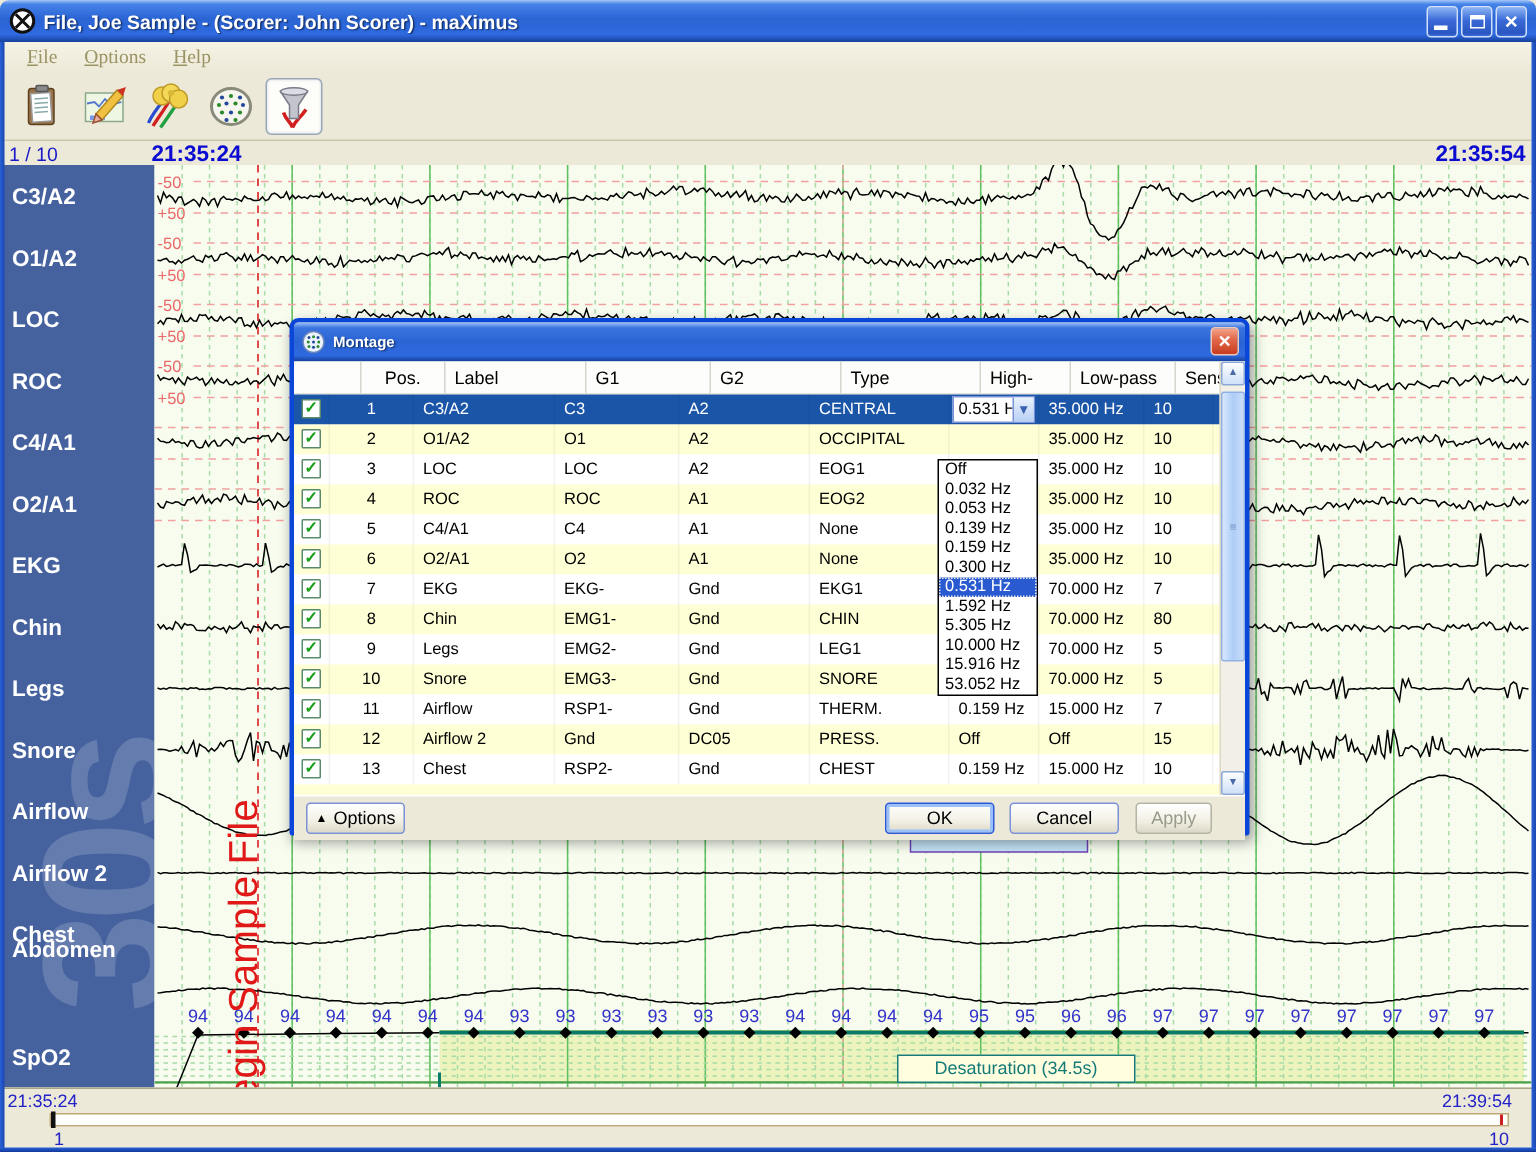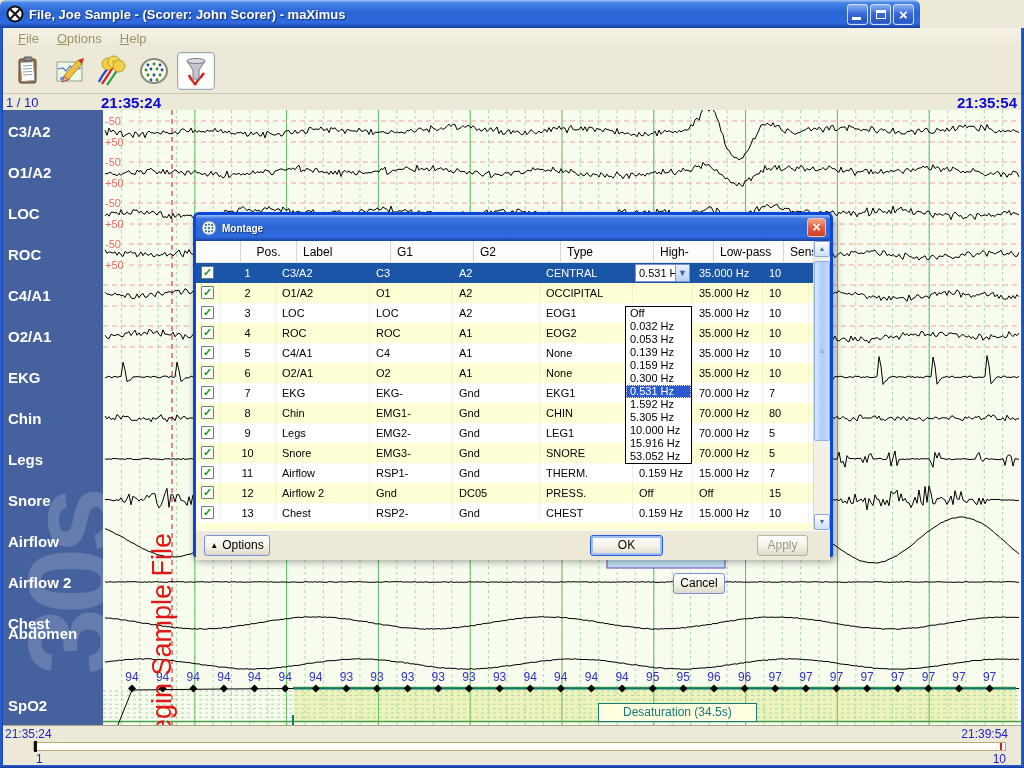--- a/index.html
+++ b/index.html
@@ -6,37 +6,37 @@
   *{box-sizing:border-box;}
   .app{position:relative;width:1024px;height:768px;background:#ece9d8;
        font-family:"Liberation Sans",sans-serif;overflow:hidden;}
   
   .frame-l,.frame-r{position:absolute;top:28px;bottom:0;width:3px;z-index:30;
        background:linear-gradient(90deg,#2a62d8,#1a46b0);}
   .frame-l{left:0;} .frame-r{right:0;}
   .frame-b{position:absolute;left:0;right:0;bottom:0;height:3px;z-index:30;
        background:linear-gradient(180deg,#2a62d8,#12379a);}
   
-  .titlebar{position:absolute;left:0;top:0;width:920px;height:28px;z-index:31;
+  .titlebar{position:absolute;left:0;top:0;width:1024px;height:28px;z-index:31;
        background:linear-gradient(180deg,#a6c8f8 0%,#4583e8 10%,#2a64d4 45%,#2f6ae0 82%,#16409c 100%);
        border-radius:6px 6px 0 0;display:flex;align-items:center;padding:0 4px;}
   .app-icon{width:18px;height:18px;margin:0 5px 0 2px;flex:0 0 auto;}
   .title-text{color:#fff;font-size:13px;font-weight:bold;text-shadow:1px 1px 1px rgba(0,0,0,.55);
        white-space:nowrap;flex:1;}
   .winbtns{display:flex;gap:2px;margin-right:2px;}
   .wbtn{width:21px;height:21px;border:1px solid #cfe0f8;border-radius:3px;position:relative;cursor:pointer;
        background:linear-gradient(180deg,#8cb4f4,#3a6ad8 45%,#2a56c0 90%,#3a6ad8);}
   .wbtn .g-min{position:absolute;left:4px;bottom:4px;width:9px;height:3px;background:#fff;}
   .wbtn .g-max{position:absolute;left:5px;top:5px;width:10px;height:9px;border:1px solid #fff;border-top:3px solid #fff;}
   .wbtn .g-close{position:absolute;left:0;top:0;width:100%;height:100%;color:#fff;font-weight:bold;
        font-size:15px;line-height:19px;text-align:center;}
   
   .menubar{position:absolute;left:3px;top:28px;width:1018px;height:20px;z-index:29;
        background:linear-gradient(180deg,#f6f3e6,#ece9d8);display:flex;align-items:center;padding-left:6px;}
-  .menu-item{color:#9a9464;font-size:13px;padding:0 9px;cursor:default;}
+  .menu-item{color:#9a9464;font-size:13px;padding:0 9px;cursor:default;font-family:Liberation Serif, serif;}
   .menu-item u{text-decoration:underline;}
   .toolbar{position:absolute;left:3px;top:48px;width:1018px;height:45px;background:#ece9d8;z-index:29;
        display:flex;align-items:center;padding-left:6px;gap:4px;}
   .tbtn{width:38px;height:38px;border:1px solid transparent;border-radius:4px;display:flex;
        align-items:center;justify-content:center;cursor:pointer;}
   .tbtn.sel{background:#fdfdfa;border:1px solid #98a6b8;box-shadow:inset 0 0 2px #c8d0da;}
   
   .epochbar{position:absolute;left:3px;top:93px;width:1018px;height:17px;background:#ece9d8;z-index:29;
        border-top:1px solid #cac6ae;}
   .epoch-label{position:absolute;left:3px;top:1px;font-size:13px;color:#1a1ac8;}
@@ -91,21 +91,21 @@
        text-align:center;cursor:pointer;}
   .sb-thumb{position:absolute;left:0;top:20px;width:16px;height:180px;border:1px solid #90b0e4;border-radius:2px;
        background:linear-gradient(90deg,#d8e8fe,#aecdf6 50%,#c8ddfa);cursor:grab;
        color:#7a96c8;font-size:8px;line-height:180px;text-align:center;}
   .dlg-footer{position:relative;height:30px;background:#ece9d8;border-top:1px solid #fff;}
   .xpbtn{position:absolute;top:4px;height:21px;border:1px solid #7b92d8;border-radius:3px;cursor:pointer;
        background:linear-gradient(180deg,#fff,#f2f0e4 60%,#dcd8c8);font-size:12px;color:#000;
        text-align:center;line-height:19px;font-family:"Liberation Sans",sans-serif;}
   .b-opt{left:8px;width:66px;}
   .b-ok{left:394px;width:73px;border-color:#2a5ad8;box-shadow:inset 0 0 0 2px #9cc0f8;}
-  .b-cancel{left:477px;width:52px;margin-top:38px;}
+  .b-cancel{left:477px;width:73px;}
   .b-apply{left:561px;width:51px;color:#9a9a8a;border-color:#b4b4a4;cursor:default;}
   .tri-up{display:inline-block;font-size:8px;vertical-align:1px;margin-right:4px;}
   
   .bottombar{position:absolute;left:0;top:725px;width:1024px;height:40px;background:#ece9d8;
        border-top:1px solid #a8a488;z-index:29;}
   .bb-start{position:absolute;left:5px;top:1px;font-size:12px;color:#2222c8;}
   .bb-end{position:absolute;right:16px;top:1px;font-size:12px;color:#2222c8;}
   .bb-track{position:absolute;left:33px;top:16px;width:973px;height:9px;background:#fff;
        border:1px solid #bfa878;cursor:pointer;}
   .bb-thumb{position:absolute;left:0px;top:-2px;width:3px;height:11px;background:#111;cursor:grab;}

